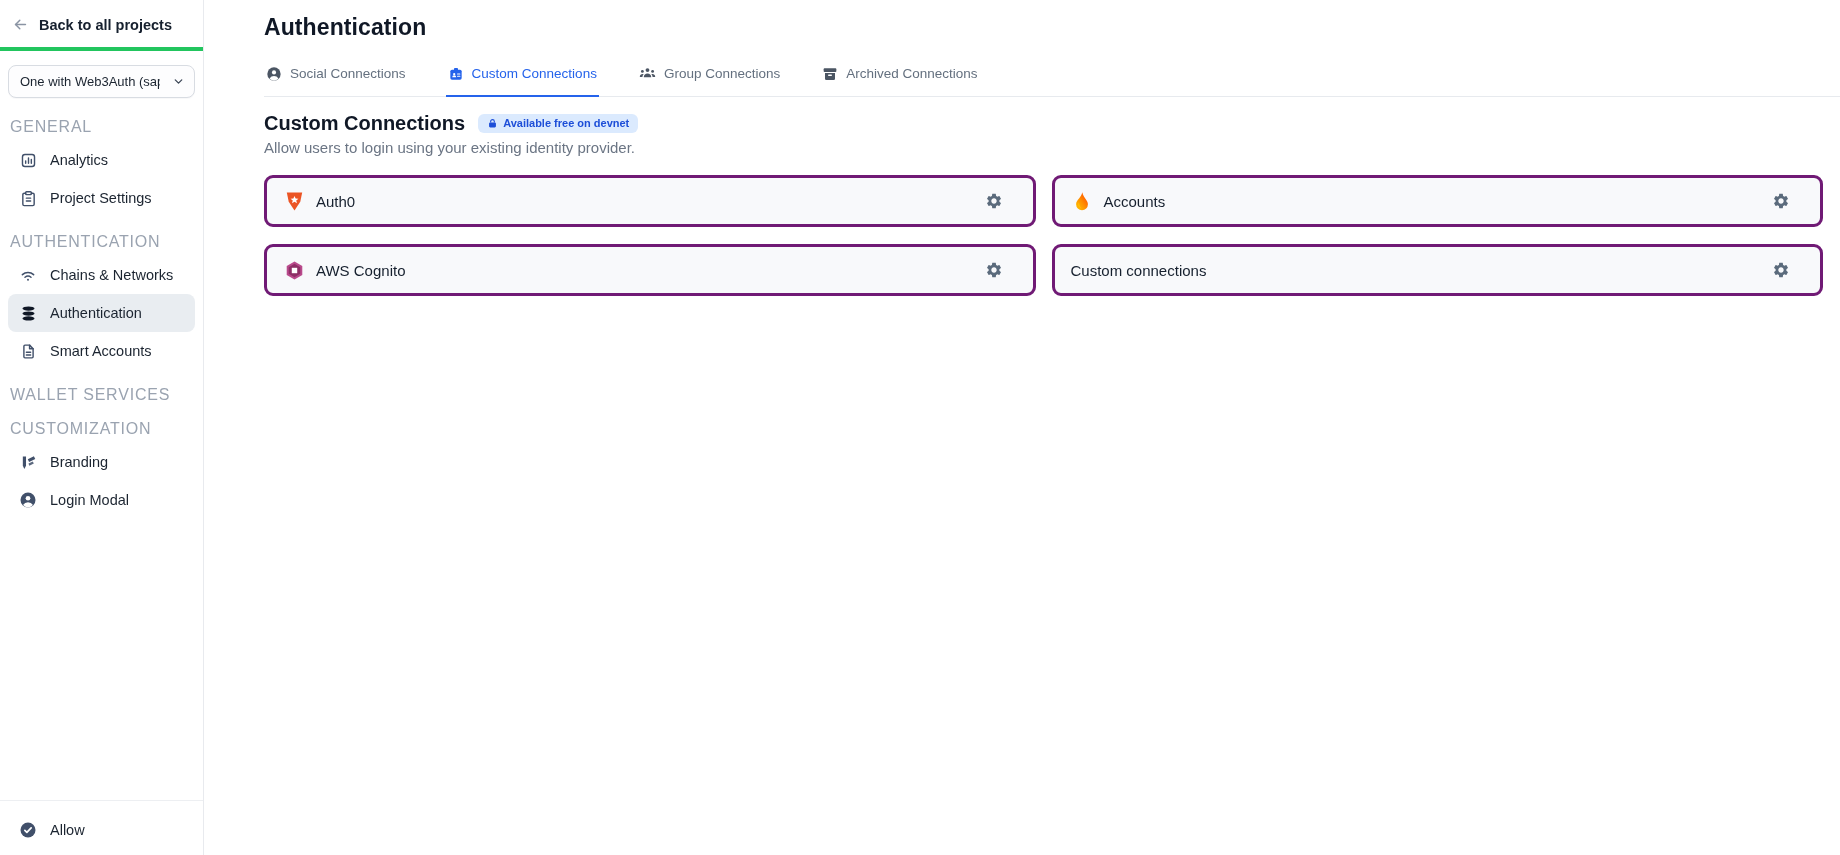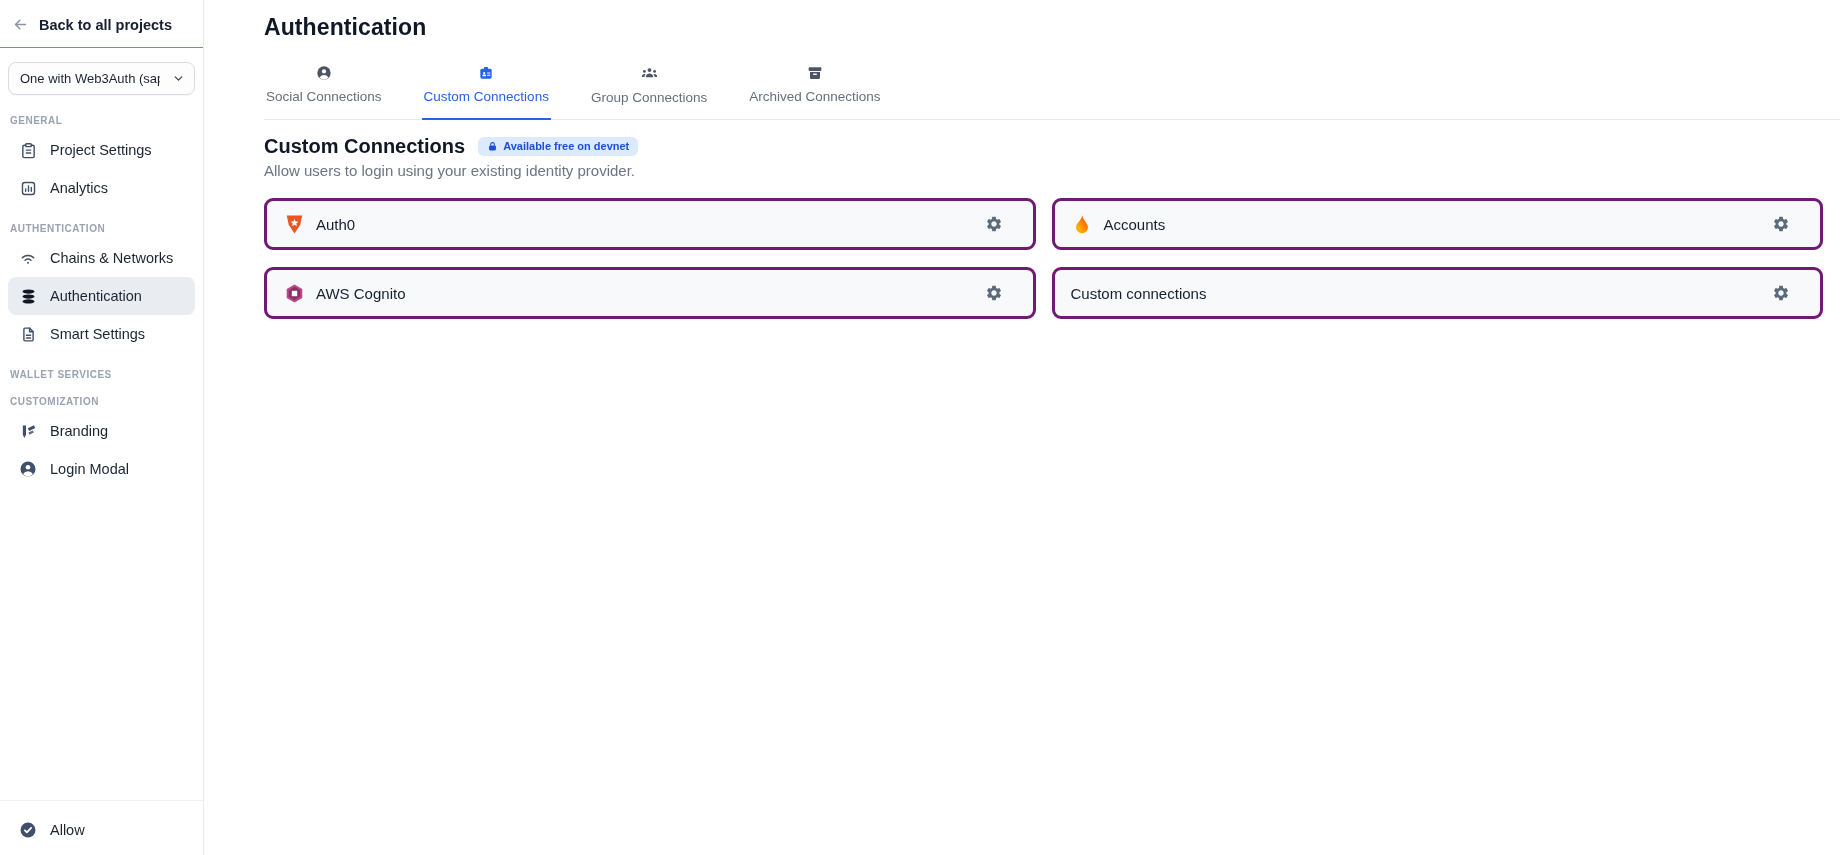--- a/index.html
+++ b/index.html
@@ -4,51 +4,51 @@
 <style>
   * { margin:0; padding:0; box-sizing:border-box; }
   html,body { width:1840px; height:855px; background:#fff; overflow:hidden;
     font-family:"Liberation Sans","DejaVu Sans",sans-serif; color:#1b2430; }
   .app { display:flex; width:1840px; height:855px; }
 
   
   .sidebar { width:204px; min-width:204px; height:855px; background:#fff;
     border-right:1px solid #e8eaee; display:flex; flex-direction:column; }
   .side-top { display:flex; align-items:center; gap:10px; padding:16px 12px 14px 12px;
-    border-bottom:1px solid #22c55e; cursor:pointer; }
+    border-bottom:4px solid #22c55e; cursor:pointer; }
   .side-top .back-txt { font-size:14.5px; font-weight:600; color:#16202e; }
   .back-arrow { color:#8a94a3; display:flex; }
   .proj-select { margin:14px 8px 0 8px; height:33px; border:1px solid #d8dce2;
     border-radius:8px; background:#fdfdfe; display:flex; align-items:center;
     justify-content:space-between; padding:0 9px 0 11px; cursor:pointer;
     box-shadow:0 1px 1px rgba(20,30,50,.03); }
   .proj-select .proj-txt { font-size:13px; color:#1b2430; white-space:nowrap;
     overflow:hidden; max-width:140px; }
   .proj-select .chev { color:#3b4555; display:flex; }
   nav.side-nav { padding:4px 8px 0 8px; flex:0 0 auto; }
-  .nav-label { font-size:10px; font-weight:700; letter-spacing:.05em; color:#9aa3b0;
+  .nav-label { font-size:16px; font-weight:400; letter-spacing:.05em; color:#9aa3b0;
     margin:16px 2px 5px 2px; text-transform:uppercase; }
   .nav-item { display:flex; align-items:center; gap:13px; height:38px; padding:0 11px;
     border-radius:8px; cursor:pointer; }
   .nav-item .nicon { width:18px; height:18px; display:flex; align-items:center;
     justify-content:center; color:#41506a; flex:0 0 18px; }
   .nav-item .nlabel { font-size:14.5px; font-weight:500; color:#1b2430; white-space:nowrap; }
   .nav-item.active { background:#e9edf1; }
   .nav-item.active .nicon { color:#101826; }
   .side-spacer { flex:1 1 auto; }
   .side-footer { border-top:1px solid #edeff2; padding:10px 8px 6px 8px; }
 
   
   .main { flex:1; height:855px; background:#fff; padding:14px 17px 0 60px; overflow:hidden; }
   .page-title { font-size:23px; font-weight:700; color:#101826; letter-spacing:.1px; }
   .tabbar { display:flex; gap:38px; margin-top:18px; border-bottom:1px solid #e7eaee;
     margin-right:-17px; padding-right:17px; }
   .tab { display:flex; align-items:center; gap:8px; padding:6px 2px 13px 2px;
     font-size:13.5px; font-weight:500; color:#64707f; cursor:pointer;
-    border-bottom:2px solid transparent; margin-bottom:-1px;flex-direction:column; }
+    border-bottom:2px solid transparent; margin-bottom:-1px; }
   .tab .ticon { display:flex; color:#4b5563; }
   .tab.active { color:#2563eb; border-bottom-color:#2563eb; }
   .tab.active .ticon { color:#2563eb; }
 
   .section-head { display:flex; align-items:center; gap:13px; margin-top:15px; }
   .section-title { font-size:20px; font-weight:700; color:#101826; }
   .badge { display:inline-flex; align-items:center; gap:5px; background:#dbeafe;
     color:#1d4ed8; font-size:11px; font-weight:700; border-radius:6px;
     padding:4px 9px; line-height:1; }
   .badge svg { display:block; }
@@ -92,36 +92,36 @@
       </span>
     </div>
 
     <nav class="side-nav">
 
       <div class="nav-label">GENERAL</div>
 
       <div class="nav-item">
         <span class="nicon">
           <svg width="17" height="17" viewBox="0 0 24 24" fill="none" stroke="currentColor" stroke-width="2" stroke-linecap="round" stroke-linejoin="round">
+              <rect x="3.5" y="3.5" width="17" height="17" rx="3.5"></rect>
+              <path d="M8 16v-3.5M12 16V8.5M16 16v-5.5"></path>
+            </svg>
+        </span>
+        <span class="nlabel">Analytics</span>
+      </div>
+
+      <div class="nav-item">
+        <span class="nicon">
+          <svg width="17" height="17" viewBox="0 0 24 24" fill="none" stroke="currentColor" stroke-width="2" stroke-linecap="round" stroke-linejoin="round">
               <rect x="8" y="2.5" width="8" height="4" rx="1.2"></rect>
               <path d="M16 4.5h2a2 2 0 0 1 2 2V20a2 2 0 0 1-2 2H6a2 2 0 0 1-2-2V6.5a2 2 0 0 1 2-2h2"></path>
               <path d="M9 11.5h6M9 15.5h6"></path>
             </svg>
         </span>
         <span class="nlabel">Project Settings</span>
-      </div>
-
-      <div class="nav-item">
-        <span class="nicon">
-          <svg width="17" height="17" viewBox="0 0 24 24" fill="none" stroke="currentColor" stroke-width="2" stroke-linecap="round" stroke-linejoin="round">
-              <rect x="3.5" y="3.5" width="17" height="17" rx="3.5"></rect>
-              <path d="M8 16v-3.5M12 16V8.5M16 16v-5.5"></path>
-            </svg>
-        </span>
-        <span class="nlabel">Analytics</span>
       </div>
 
       <div class="nav-label">AUTHENTICATION</div>
 
       <div class="nav-item">
         <span class="nicon">
           <svg width="18" height="18" viewBox="0 0 24 24" fill="none" stroke="currentColor" stroke-width="2" stroke-linecap="round" stroke-linejoin="round">
               <path d="M4.5 11.5a11 11 0 0 1 15 0"></path>
               <path d="M8 15a6.2 6.2 0 0 1 8 0"></path>
               <circle cx="12" cy="18.3" r="1.3" fill="currentColor" stroke="none"></circle>
@@ -142,21 +142,21 @@
       </div>
 
       <div class="nav-item">
         <span class="nicon">
           <svg width="17" height="17" viewBox="0 0 24 24" fill="none" stroke="currentColor" stroke-width="2" stroke-linecap="round" stroke-linejoin="round">
               <path d="M13.5 3H7a1.5 1.5 0 0 0-1.5 1.5v15A1.5 1.5 0 0 0 7 21h10a1.5 1.5 0 0 0 1.5-1.5V8z"></path>
               <path d="M13.5 3v5h5"></path>
               <path d="M9 13h6M9 17h6"></path>
             </svg>
         </span>
-        <span class="nlabel">Smart Settings</span>
+        <span class="nlabel">Smart Accounts</span>
       </div>
 
       <div class="nav-label">WALLET SERVICES</div>
 
 
       <div class="nav-label">CUSTOMIZATION</div>
 
       <div class="nav-item">
         <span class="nicon">
           <svg width="17" height="17" viewBox="0 0 24 24" fill="currentColor">

